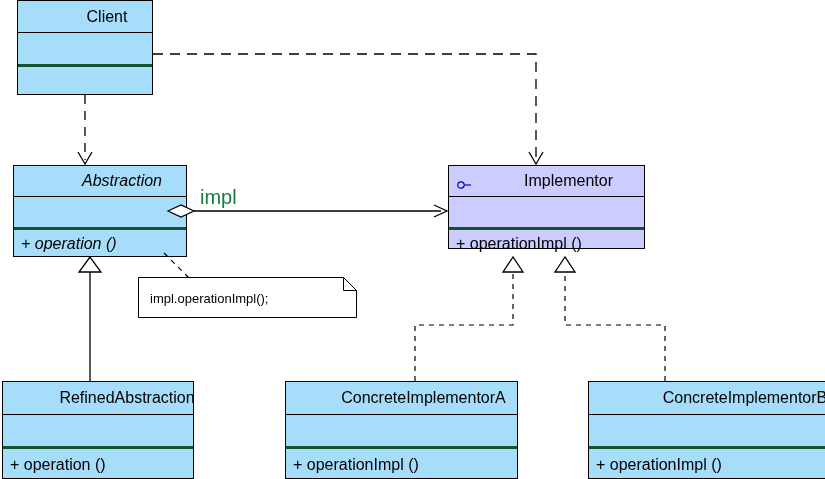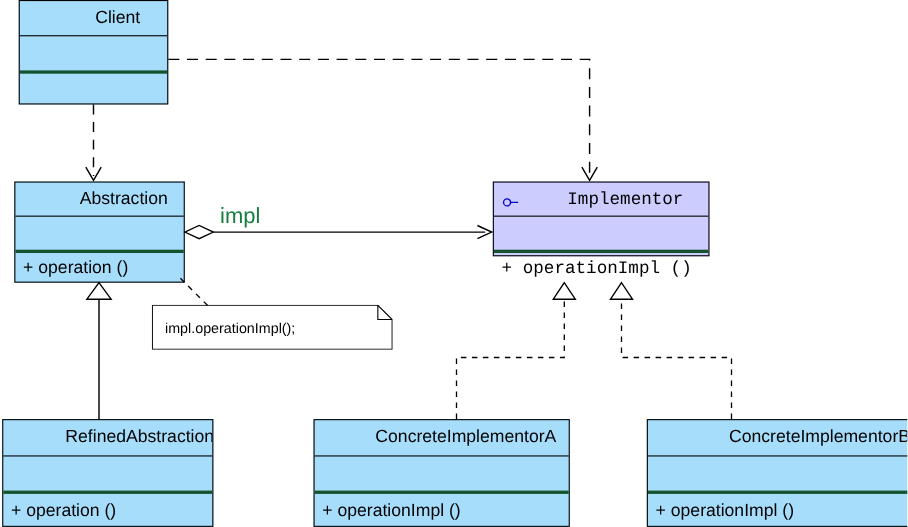--- a/index.html
+++ b/index.html
@@ -96,31 +96,31 @@
 <div id="canvas">
 
   <div class="uml-class" style="left:17px; top:0px; width:136px; height:95px;">
     <div class="cell name" style="height:31px;">
       <span>Client</span>
     </div>
     <div class="cell attrs" style="height:32px;"></div>
     <div class="cell ops" style="height:31px;"></div>
   </div>
 
-  <div class="uml-class" style="left:13px; top:165px; width:155px; height:92px;">
+  <div class="uml-class" style="left:13px; top:165px; width:174px; height:92px;font-style:italic;">
     <div class="cell name" style="height:30px;">
       <span>Abstraction</span>
     </div>
     <div class="cell attrs" style="height:31px;"></div>
     <div class="cell ops" style="height:30px;">
       <span>+ operation ()</span>
     </div>
   </div>
 
-  <div class="uml-class iface" style="left:448px; top:165px; width:197px; height:68px;font-family:Liberation Mono, monospace;">
+  <div class="uml-class iface" style="left:448px; top:165px; width:197px; height:84px;">
     <div class="cell name" style="height:30px;">
       <span class="iface-icon">
         <svg width="20" height="10" viewBox="0 0 20 10">
           <circle cx="5" cy="5" r="3.2" fill="none" stroke="#0000cc" stroke-width="1.2"></circle>
           <line x1="8.4" y1="5" x2="15" y2="5" stroke="#0000cc" stroke-width="1.2"></line>
         </svg>
       </span>
       <span>Implementor</span>
     </div>
     <div class="cell attrs" style="height:31px;"></div>

